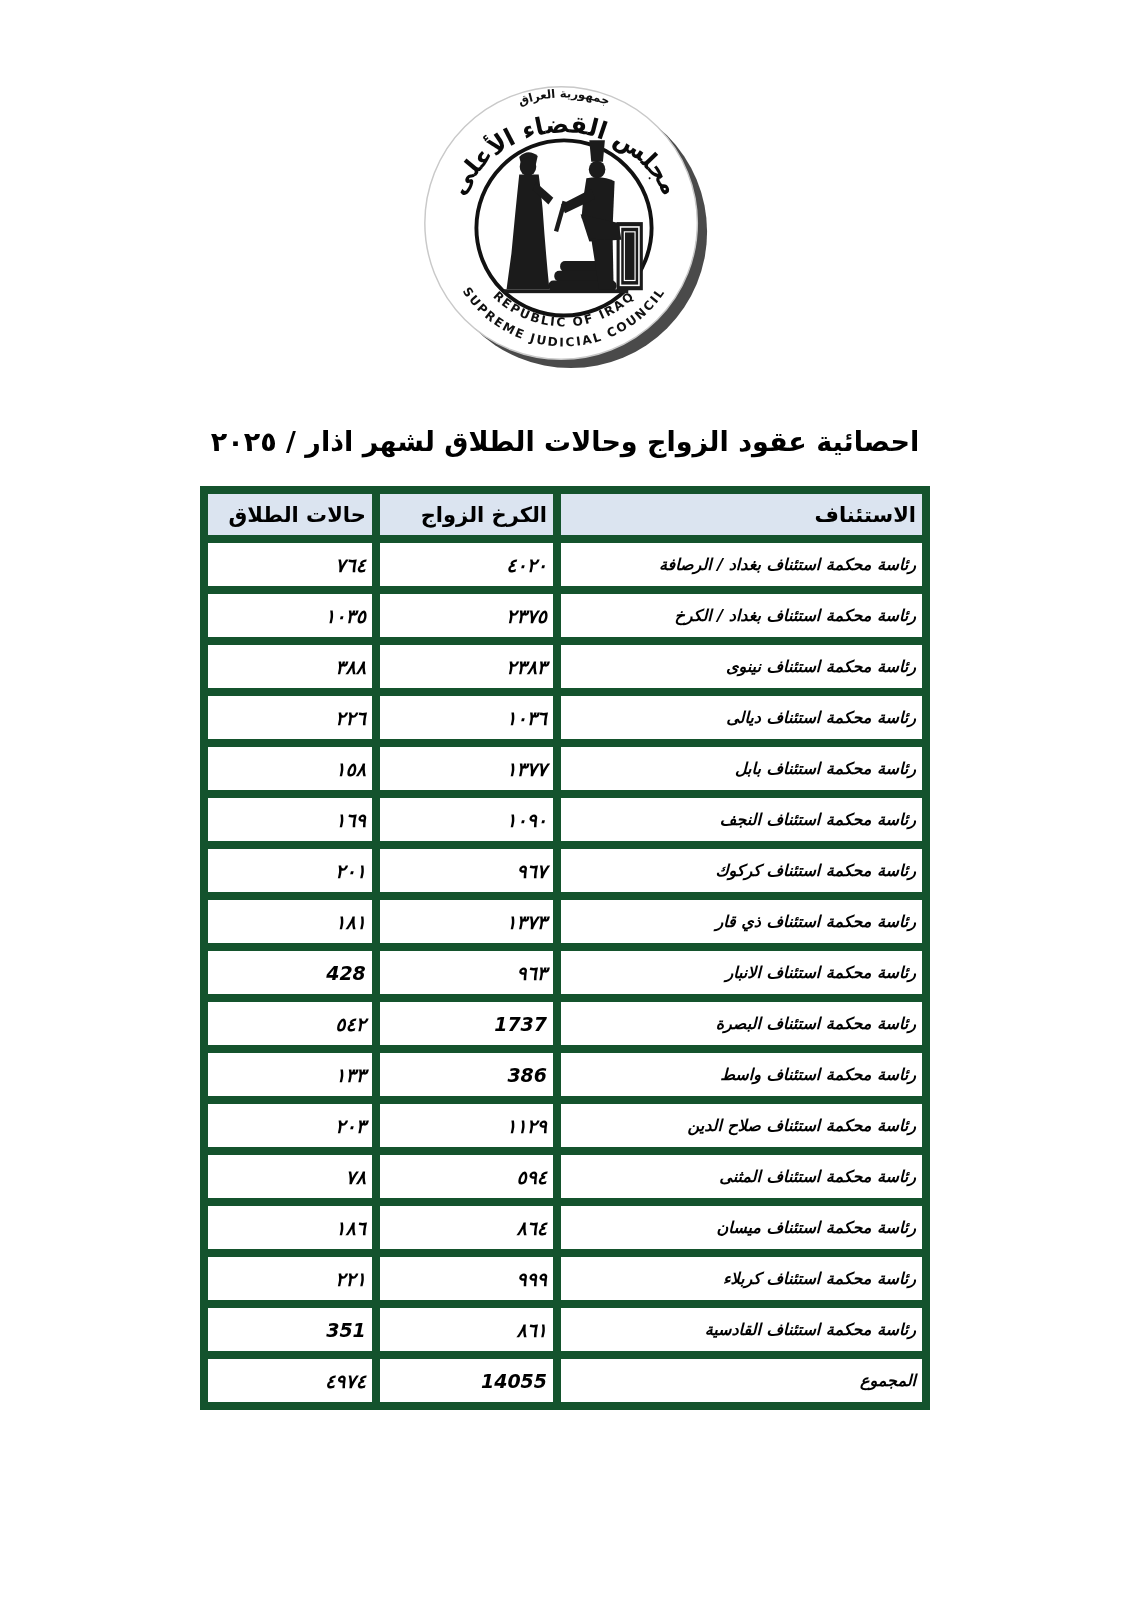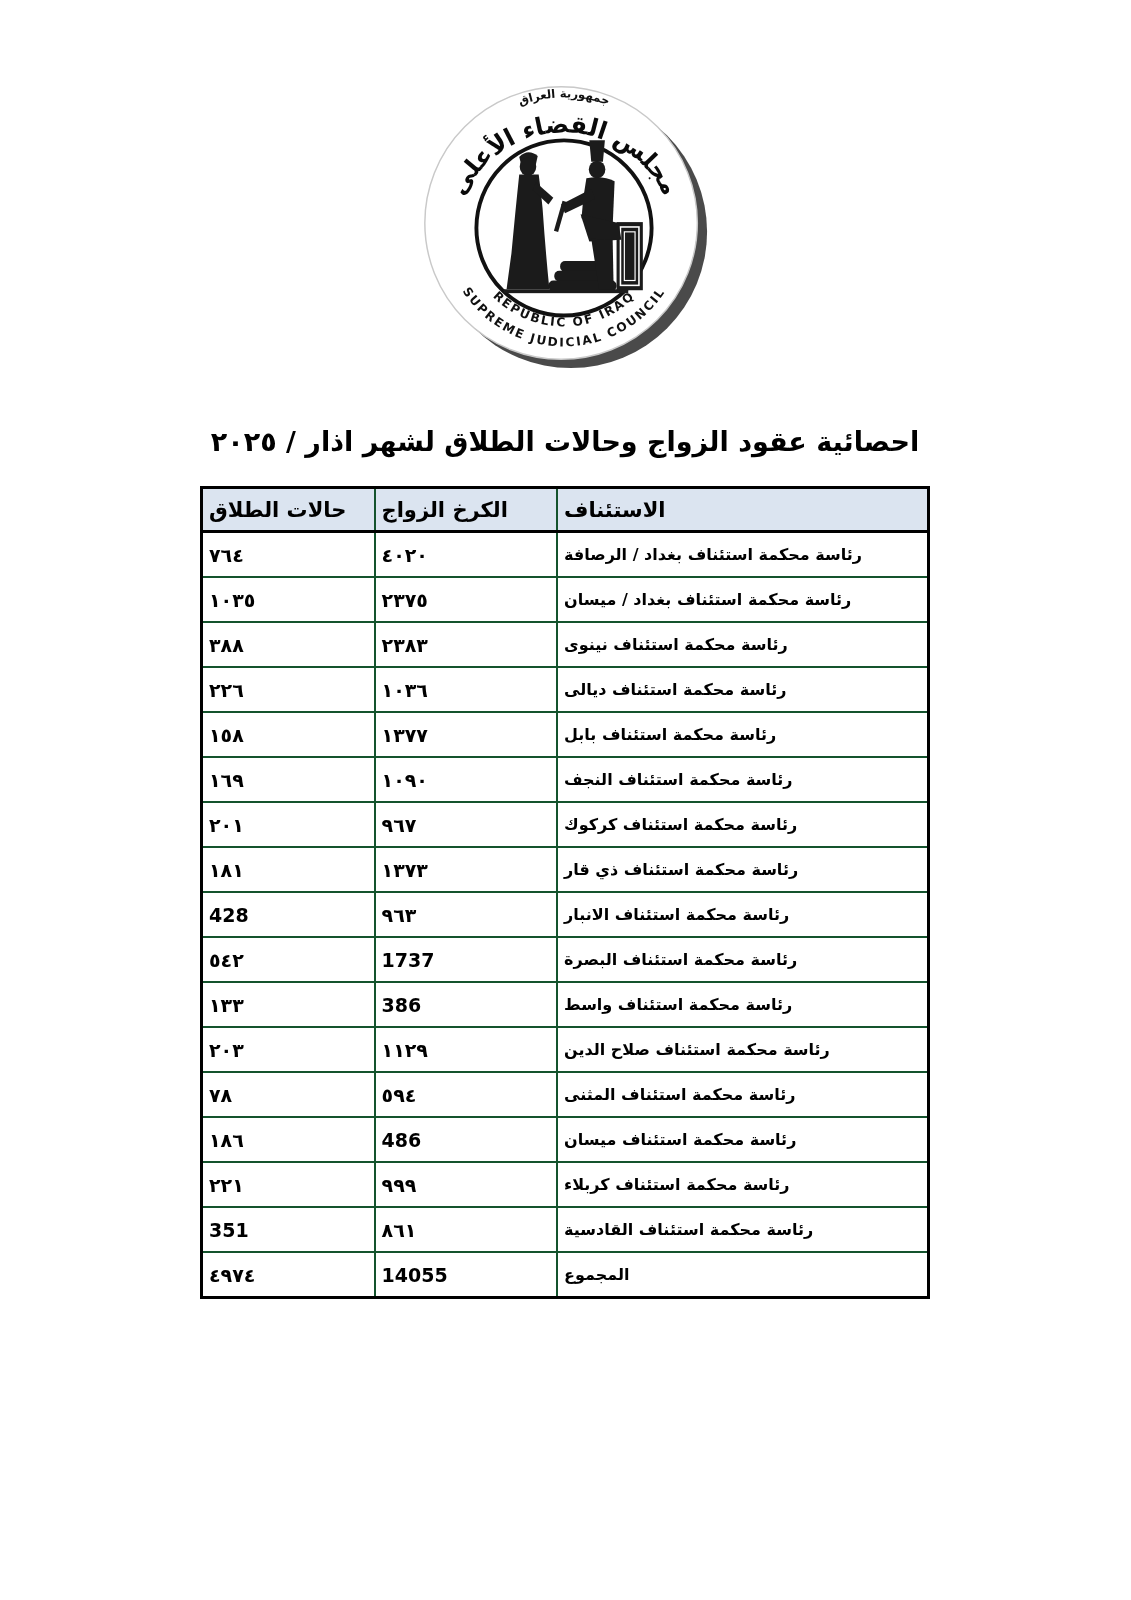--- a/index.html
+++ b/index.html
@@ -28,36 +28,37 @@
   table.stats{
     position:absolute;
     left:200px;top:486px;
     width:730px;
     direction:rtl;
     border-collapse:collapse;
     border:3px solid #000;
     table-layout:fixed;
   }
   table.stats th, table.stats td{
-    border:2px solid #14532d;
-    text-align:left;
+    border:8px solid #14532d;
+    text-align:right;
     vertical-align:middle;
     padding:0 6px;
     overflow:hidden;
   }
   table.stats thead th{
     background:var(--header-bg,#dbe4f0);
     height:41px;
     font-size:21px;
     font-weight:bold;
     border-bottom:3px solid #000;
   }
   table.stats tbody td, table.stats tfoot td{
     height:43px;
     font-weight:bold;
+    font-style:italic;
   }
   td.cell-court{font-size:16px;}
   td.cell-num{font-size:19px;}
   tfoot td{font-size:20px;}
 </style>
 </head>
 <body>
 
 <div class="page">
 
@@ -140,21 +141,21 @@
         <th>حالات الطلاق</th>
       </tr>
     </thead>
     <tbody>
         <tr>
       <td class="cell-court">رئاسة محكمة استئناف بغداد / الرصافة</td>
       <td class="cell-num">٤٠٢٠</td>
       <td class="cell-num">٧٦٤</td>
     </tr>
         <tr>
-      <td class="cell-court">رئاسة محكمة استئناف بغداد / ميسان</td>
+      <td class="cell-court">رئاسة محكمة استئناف بغداد / الكرخ</td>
       <td class="cell-num">٢٣٧٥</td>
       <td class="cell-num">١٠٣٥</td>
     </tr>
         <tr>
       <td class="cell-court">رئاسة محكمة استئناف نينوى</td>
       <td class="cell-num">٢٣٨٣</td>
       <td class="cell-num">٣٨٨</td>
     </tr>
         <tr>
       <td class="cell-court">رئاسة محكمة استئناف ديالى</td>
@@ -201,21 +202,21 @@
       <td class="cell-num">١١٢٩</td>
       <td class="cell-num">٢٠٣</td>
     </tr>
         <tr>
       <td class="cell-court">رئاسة محكمة استئناف المثنى</td>
       <td class="cell-num">٥٩٤</td>
       <td class="cell-num">٧٨</td>
     </tr>
         <tr>
       <td class="cell-court">رئاسة محكمة استئناف ميسان</td>
-      <td class="cell-num">486</td>
+      <td class="cell-num">٨٦٤</td>
       <td class="cell-num">١٨٦</td>
     </tr>
         <tr>
       <td class="cell-court">رئاسة محكمة استئناف كربلاء</td>
       <td class="cell-num">٩٩٩</td>
       <td class="cell-num">٢٢١</td>
     </tr>
         <tr>
       <td class="cell-court">رئاسة محكمة استئناف القادسية</td>
       <td class="cell-num">٨٦١</td>

